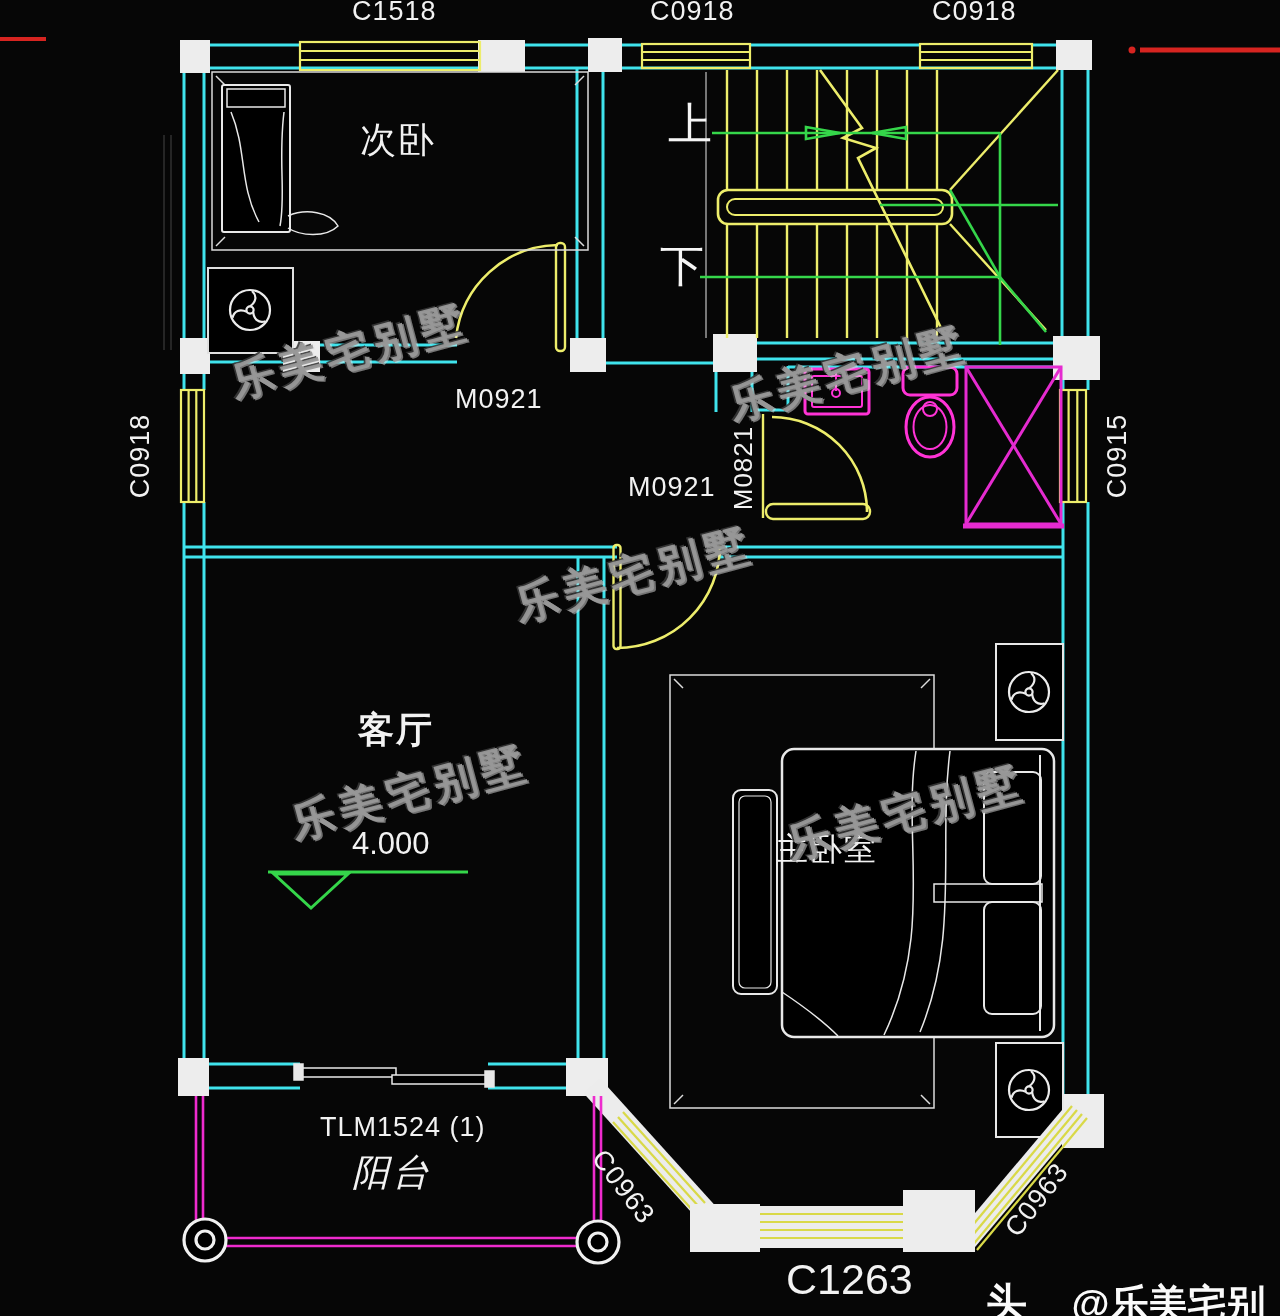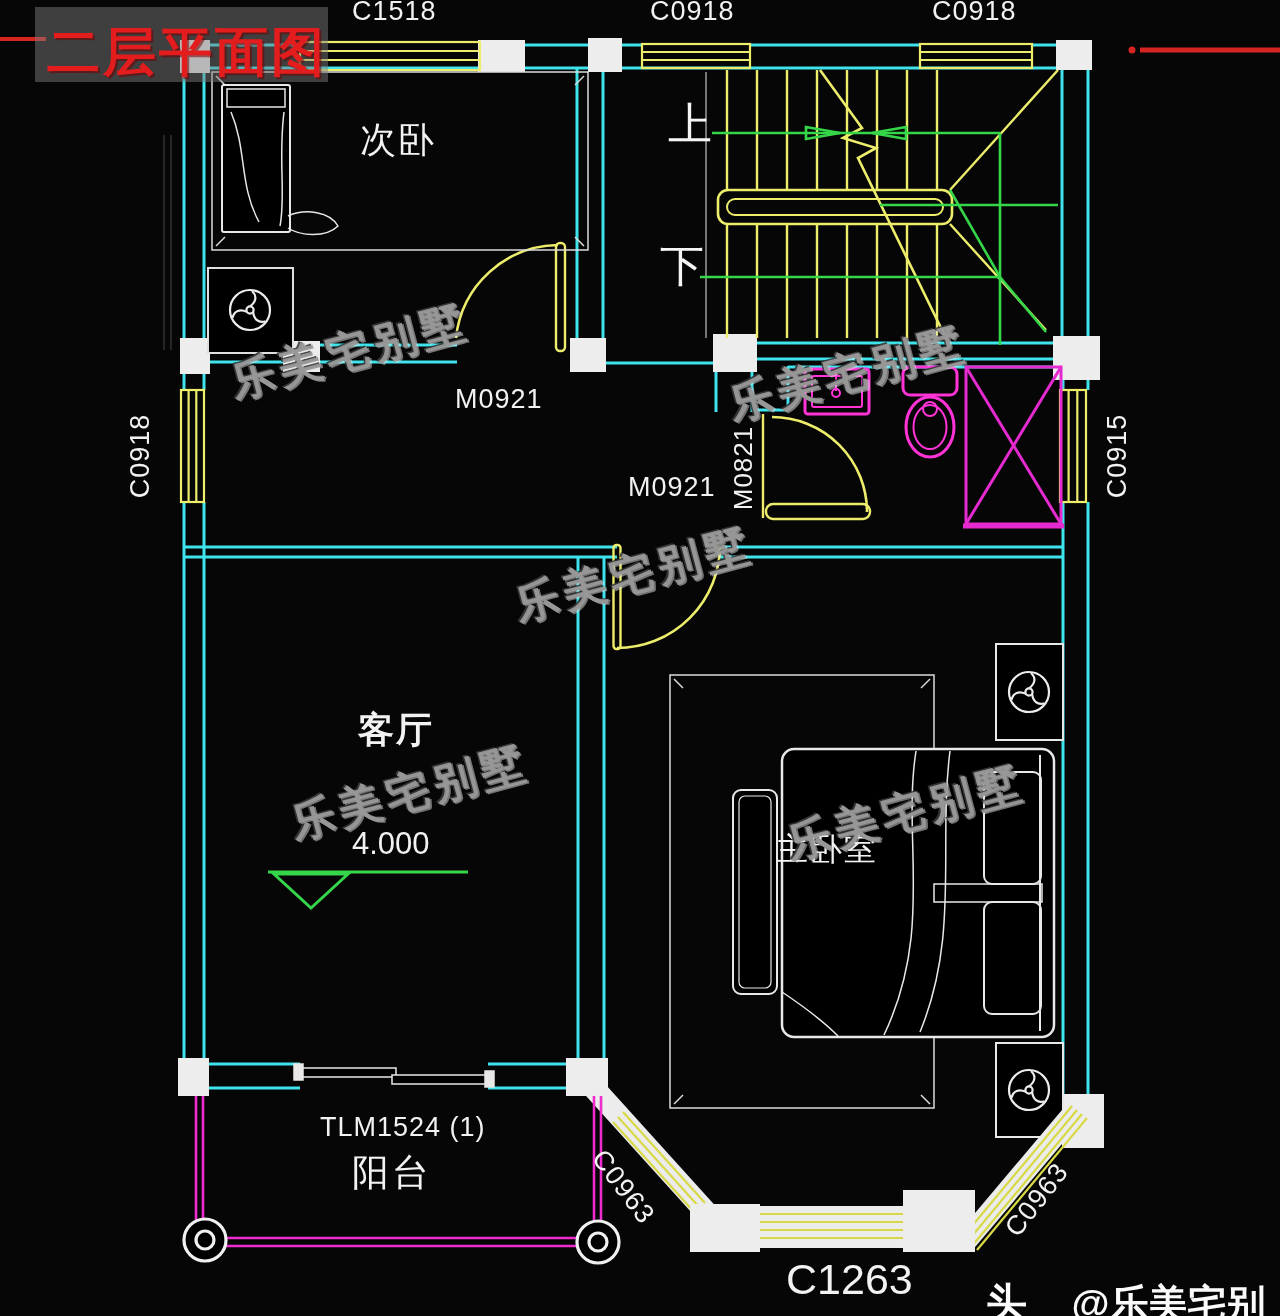--- a/index.html
+++ b/index.html
@@ -300,41 +300,38 @@
     <polygon points="274,874 348,874 311,908"></polygon>
   </g>
 
   <g stroke="#D62420" fill="#D62420">
     <line x1="0" y1="39" x2="46" y2="39" stroke-width="4"></line>
     <line x1="1140" y1="50" x2="1280" y2="50" stroke-width="5"></line>
     <circle cx="1132" cy="50" r="3.5" stroke="none"></circle>
   </g>
 </svg>
 
-<div class="title-box">
-  <div class="title-text">二层平面图</div>
-</div>
 
 <div class="lbl dim" style="left:352px;top:-2px;">C1518</div>
 <div class="lbl dim" style="left:650px;top:-2px;">C0918</div>
 <div class="lbl dim" style="left:932px;top:-2px;">C0918</div>
 <div class="lbl dim rot" style="left:140px;top:456px;">C0918</div>
 <div class="lbl dim rot" style="left:1117px;top:456px;">C0915</div>
 <div class="lbl dim" style="left:455px;top:386px;">M0921</div>
 <div class="lbl dim" style="left:628px;top:474px;">M0921</div>
 <div class="lbl dim rot" style="left:743px;top:468px;font-size:26px;">M0821</div>
 <div class="lbl dim" style="left:320px;top:1114px;text-align:right;">TLM1524 (1)</div>
 <div class="lbl dim" style="left:623px;top:1187px;transform:translate(-50%,-50%) rotate(53deg);">C0963</div>
 <div class="lbl dim" style="left:1037px;top:1200px;transform:translate(-50%,-50%) rotate(-52deg);">C0963</div>
 <div class="lbl" style="left:786px;top:1258px;font-size:43px;">C1263</div>
 
 <div class="lbl room" style="left:360px;top:122px;">次卧</div>
 <div class="lbl room" style="left:358px;top:712px;font-weight:bold;">客厅</div>
 <div class="lbl" style="left:764px;top:833px;font-size:32px;letter-spacing:2px;margin-left:12px;">主卧室</div>
-<div class="lbl" style="left:352px;top:1154px;font-size:37px;letter-spacing:3px;">阳台</div>
+<div class="lbl" style="left:352px;top:1154px;font-size:37px;letter-spacing:3px;font-style:italic;">阳台</div>
 
 <div class="lbl updown" style="left:668px;top:102px;">上</div>
 <div class="lbl updown" style="left:660px;top:244px;">下</div>
 
 <div class="lbl lvl" style="left:352px;top:828px;">4.000</div>
 
 <div class="wm" style="left:350px;top:352px;">乐美宅别墅</div>
 <div class="wm" style="left:848px;top:374px;">乐美宅别墅</div>
 <div class="wm" style="left:634px;top:575px;">乐美宅别墅</div>
 <div class="wm" style="left:410px;top:793px;">乐美宅别墅</div>

